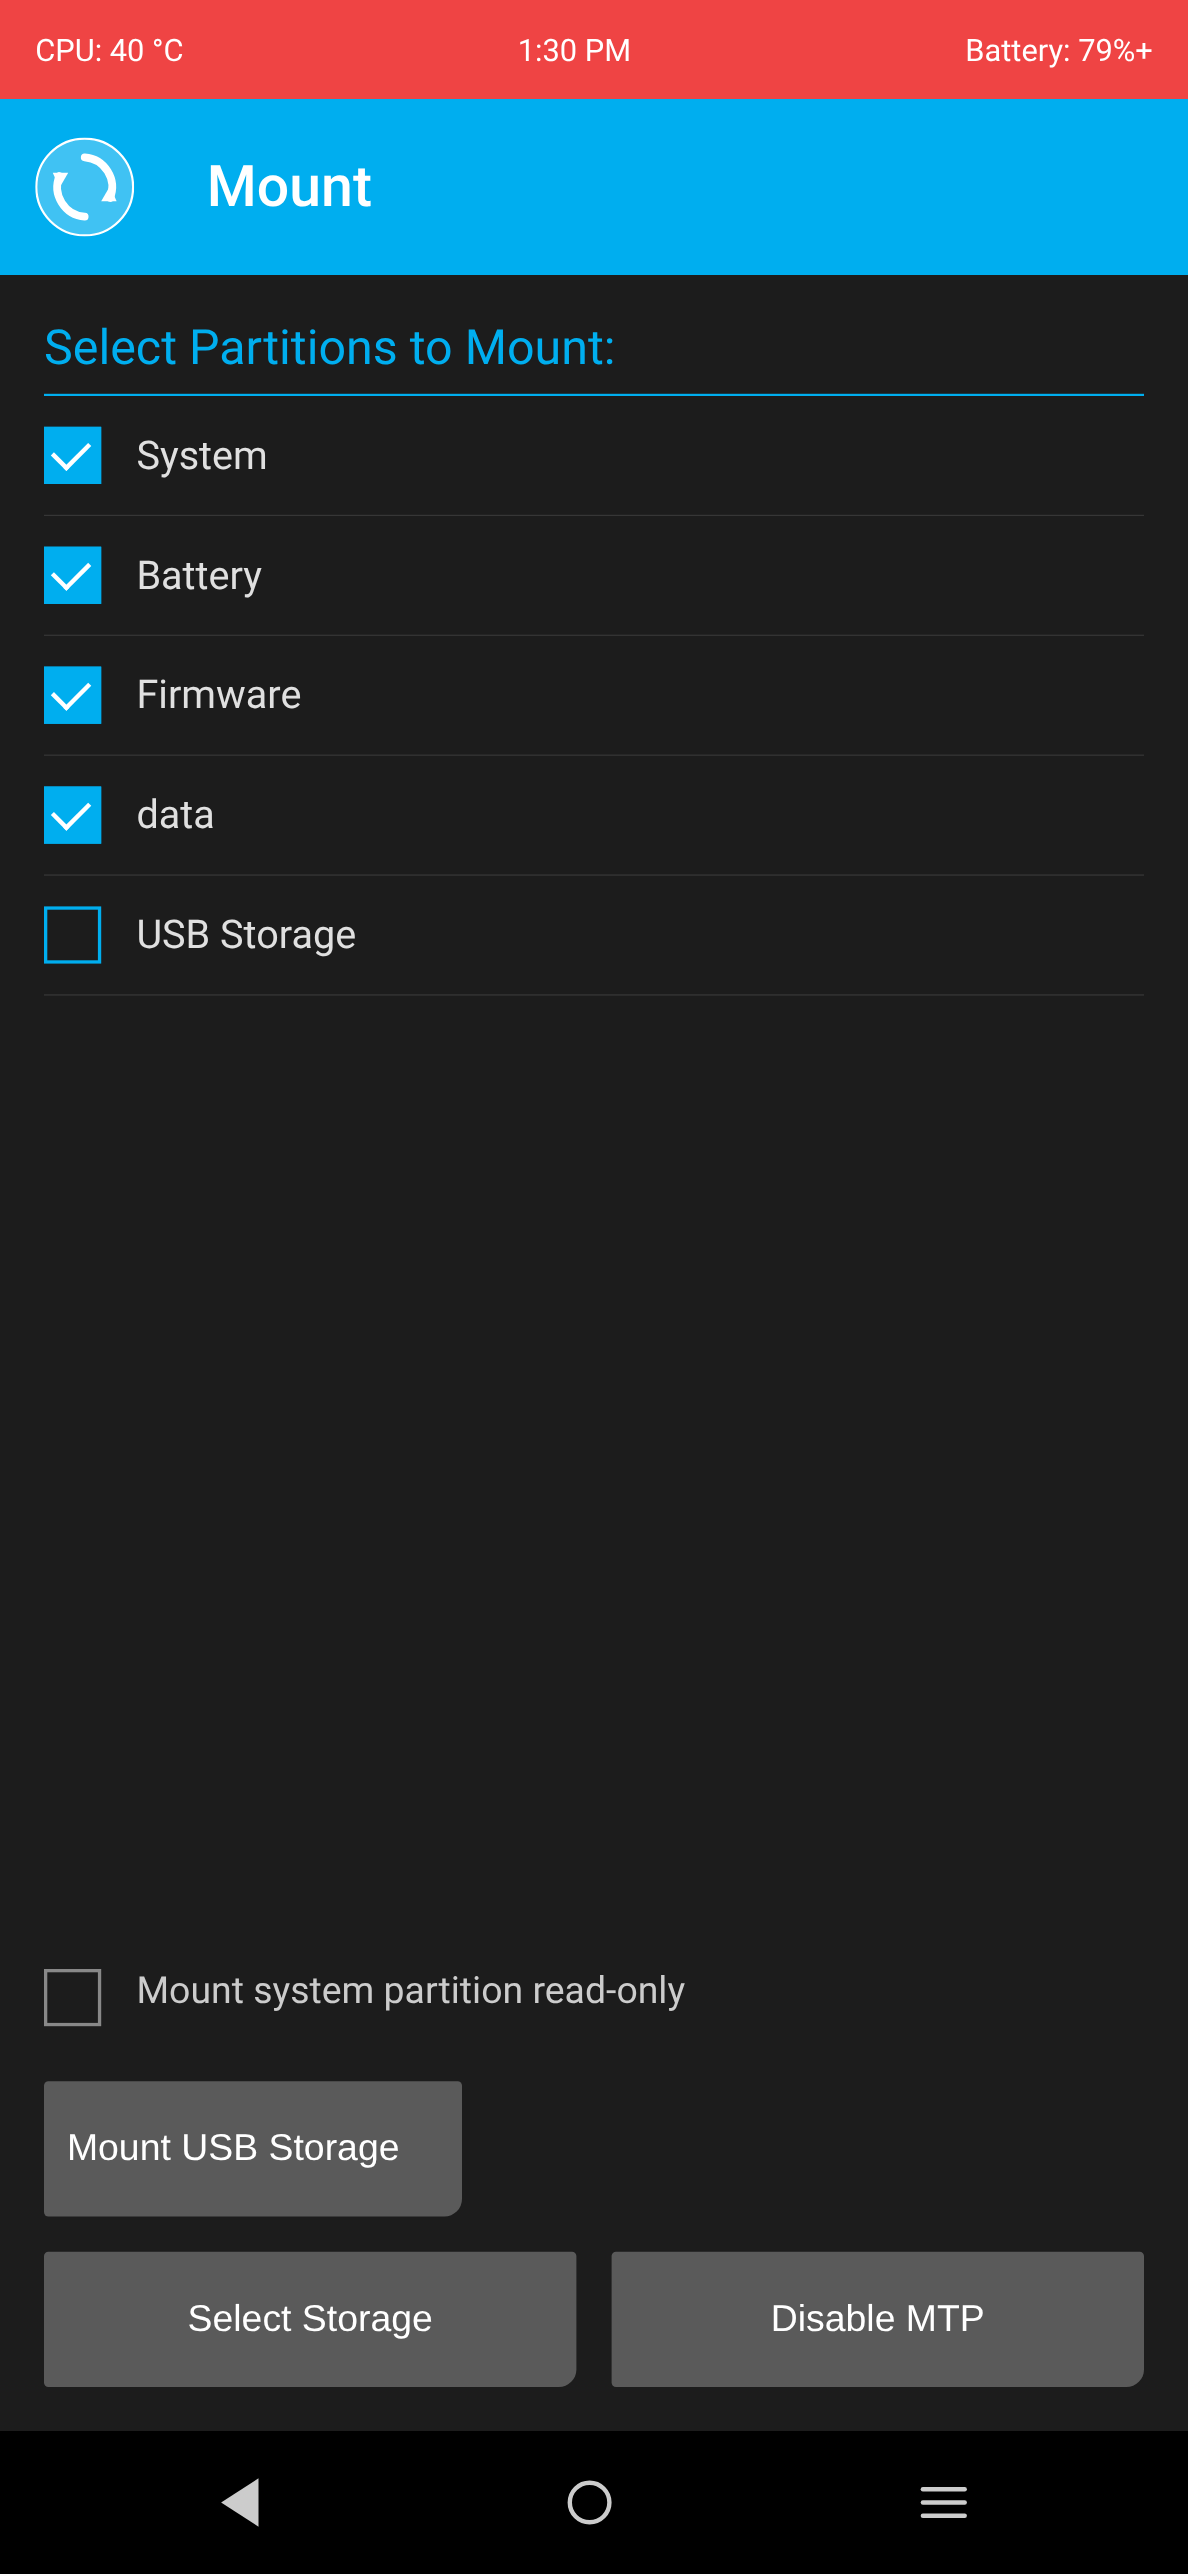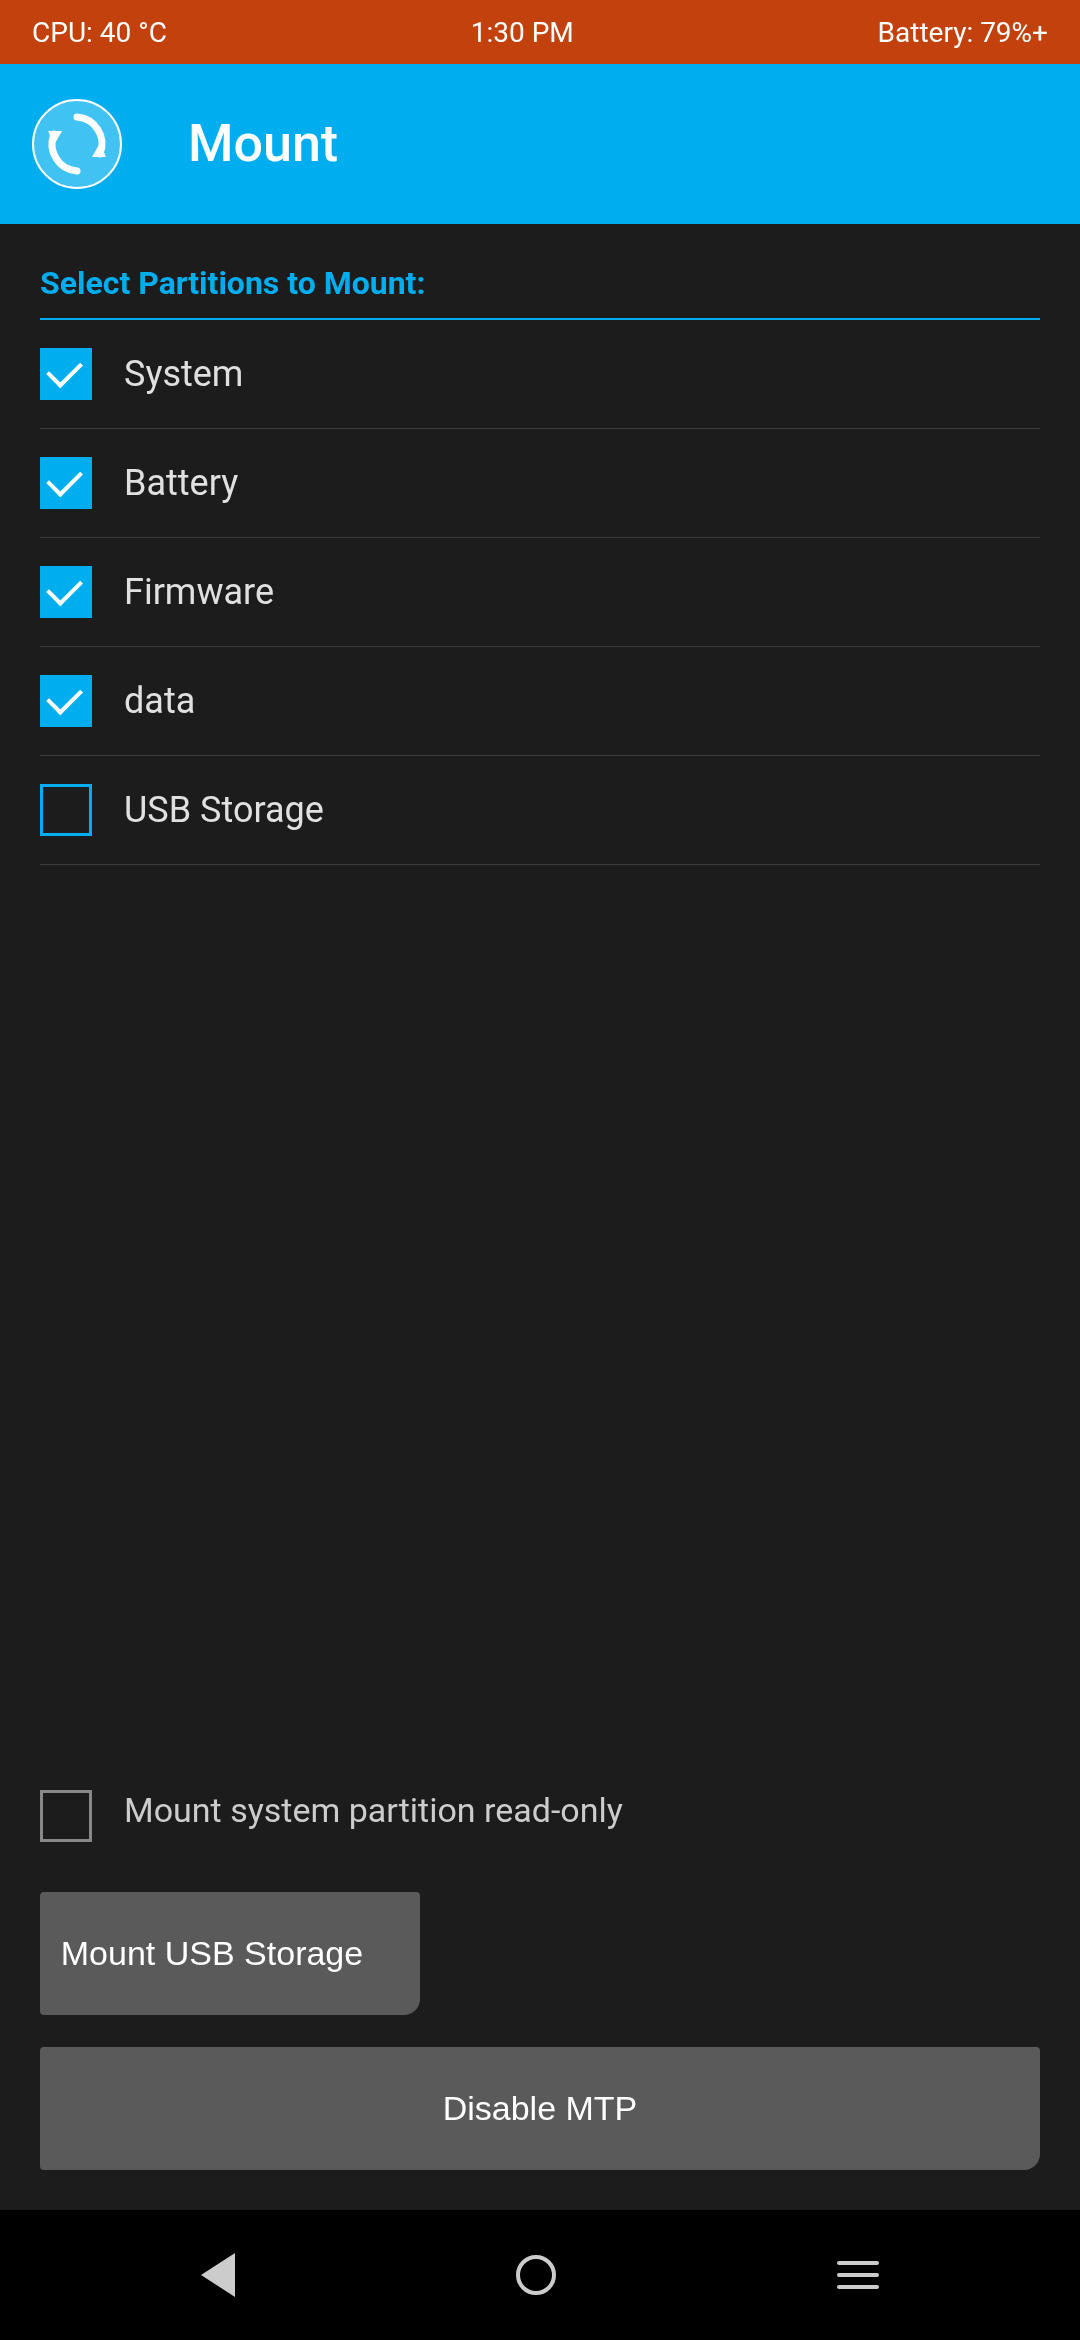--- a/index.html
+++ b/index.html
@@ -16,26 +16,26 @@
       width: 100%;
       max-width: 1080px;
       margin: 0 auto;
       min-height: 2340px;
       display: flex;
       flex-direction: column;
     }
 
     
     .status-bar {
-      background: #c2410c;
+      background: #ef4444;
       display: flex;
       justify-content: space-between;
       align-items: center;
       padding: 18px 32px;
-      height: 64px;
+      height: 90px;
     }
 
     .status-bar span {
       font-size: 28px;
       color: #ffffff;
       font-weight: 400;
     }
 
     
     .app-header {
@@ -77,23 +77,23 @@
       background: #1c1c1c;
       flex: 1;
       padding: 0;
       display: flex;
       flex-direction: column;
     }
 
     
     .section-title {
       color: #00aeef;
-      font-size: 32px;
+      font-size: 44px;
       padding: 40px 54px 16px 40px;
-      font-weight: 700;
+      font-weight: 400;
     }
 
     .section-divider {
       height: 2px;
       background: #00aeef;
       margin: 0 40px;
     }
 
     
     .partition-list {
@@ -319,20 +319,21 @@
     <div class="read-only-option">
       <div class="checkbox-unchecked"></div>
       <span class="read-only-label">Mount system partition read-only</span>
     </div>
 
     <div class="button-row-single">
       <button class="btn btn-single">Mount USB Storage</button>
     </div>
 
     <div class="button-row">
+      <button class="btn">Select Storage</button>
       <button class="btn">Disable MTP</button>
     </div>
 
   </div>
 
 </div>
 
 <div class="nav-bar">
   <div class="nav-icon">
     <div class="icon-back"></div>

